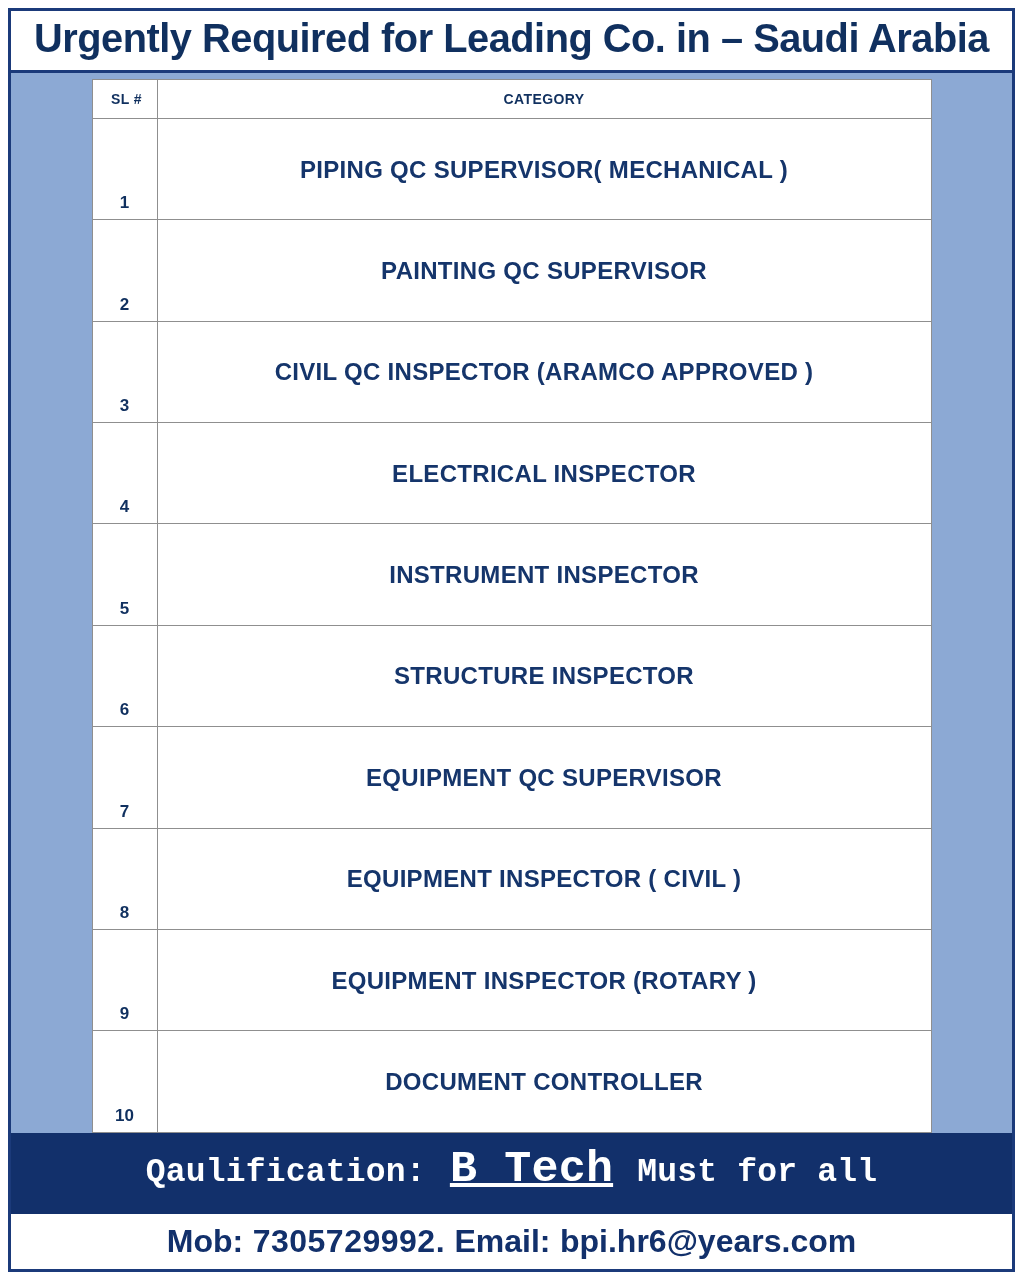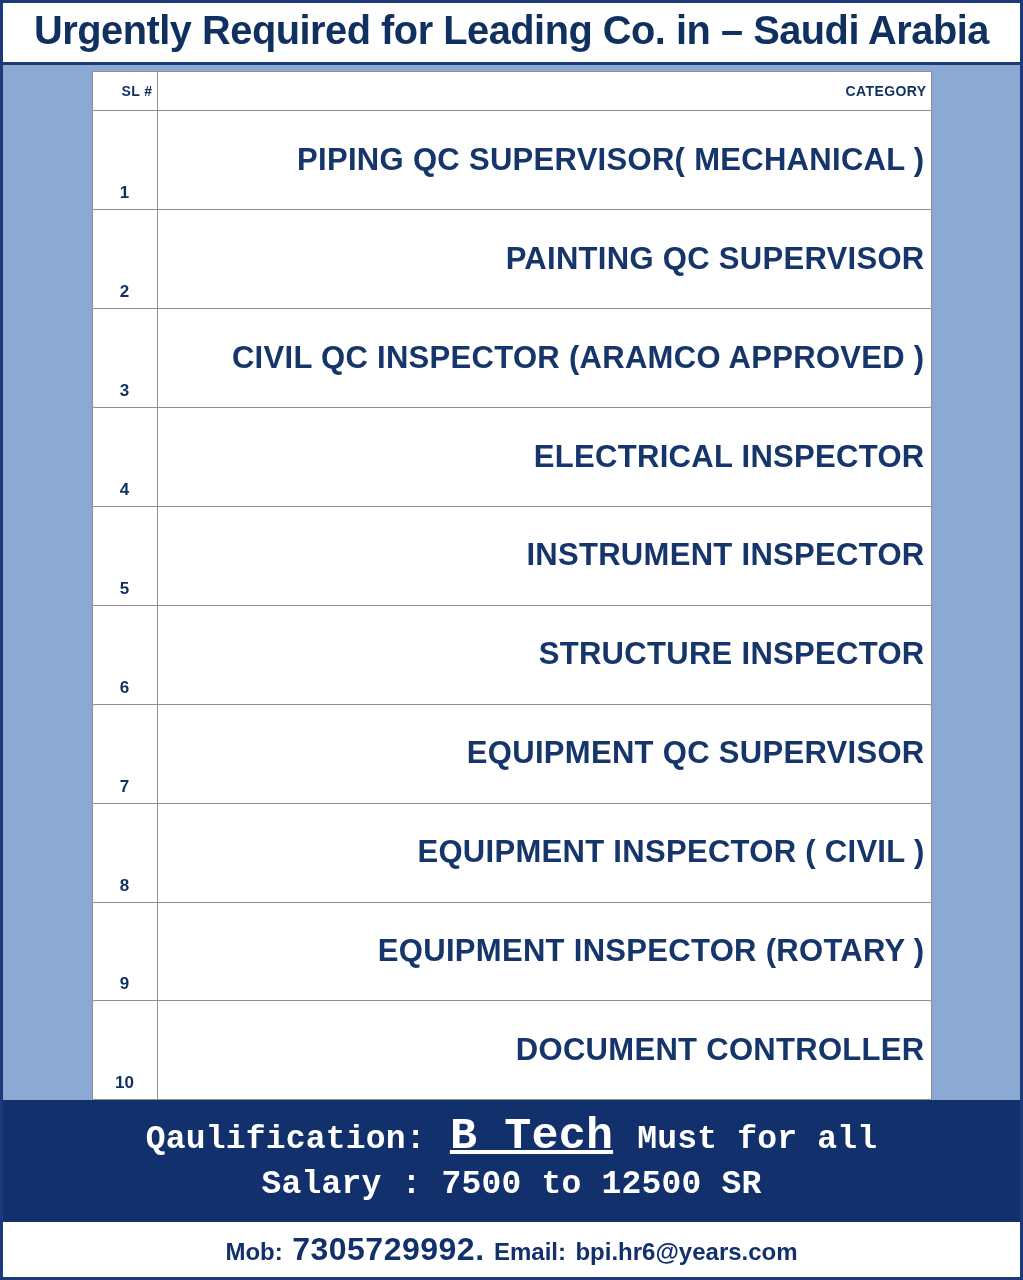--- a/index.html
+++ b/index.html
@@ -12,20 +12,21 @@
     height: 1280px;
     font-family: "Liberation Sans", sans-serif;
     overflow: hidden;
   }
   .poster {
     position: relative;
     width: 1023px;
     height: 1280px;
     background: #ffffff;
     box-sizing: border-box;
+    padding: 8px;
   }
   .frame {
     position: relative;
     width: 100%;
     height: 100%;
     box-sizing: border-box;
     border: 3px solid #1b3a7a;
     background: #8ca9d4;
     display: flex;
     flex-direction: column;
@@ -65,44 +66,44 @@
   }
   table.jobs th, table.jobs td {
     border: 1px solid #8f8f8f;
     background: #ffffff;
   }
   th.col-sl, td.col-sl {
     width: 52px;
     text-align: center;
   }
   th.col-cat, td.col-cat {
-    text-align: right;
+    text-align: center;
   }
   thead th {
     font-family: "Liberation Sans Narrow", "Liberation Sans", sans-serif;
     font-weight: bold;
     font-size: 14px;
     color: #10305f;
     letter-spacing: 0.4px;
     padding: 6px 4px;
     height: 26px;
   }
-  thead th.col-sl { text-align: right; padding-left: 8px; }
+  thead th.col-sl { text-align: center; padding-left: 8px; }
   tbody td.col-sl {
     font-family: "Liberation Sans Narrow", "Liberation Sans", sans-serif;
     font-weight: bold;
     font-size: 17px;
     color: #10305f;
     vertical-align: bottom;
     padding-bottom: 6px;
   }
   tbody td.col-cat {
     font-family: "Liberation Sans Narrow", "Liberation Sans", sans-serif;
     font-weight: bold;
-    font-size: 31px;
+    font-size: 24px;
     color: #15356b;
     letter-spacing: 0.3px;
     height: 82px;
     padding: 2px 6px;
     line-height: 1.05;
   }
   
   .qual-band {
     background: #12306b;
     color: #ffffff;
@@ -138,21 +139,21 @@
     font-size: 34px;
     color: #12306b;
     white-space: nowrap;
     line-height: 1.1;
   }
   .contact-line .phone {
     font-size: 32px;
     letter-spacing: 0.5px;
   }
   .contact-line .small {
-    font-size: 24px;
+    font-size: 32px;
   }
 </style>
 </head>
 <body>
 
 <div class="poster">
   <div class="frame">
 
     <div class="header">
       <div class="header-title">Urgently Required for Leading Co. in – Saudi Arabia</div>
@@ -210,21 +211,20 @@
         </tbody>
       </table>
     </div>
 
     <div class="qual-band">
       <div class="qual-line">
         <span>Qaulification:</span>
         <span class="big">B Tech</span>
         <span>Must for all</span>
       </div>
-      <div class="qual-line">Salary : 7500 to 12500 SR</div>
     </div>
 
     <div class="contact-band">
       <div class="contact-line">
         <span class="small">Mob:</span>
         <span class="phone">7305729992.</span>
         <span class="small">Email:</span>
         <span class="small">bpi.hr6@years.com</span>
       </div>
     </div>

